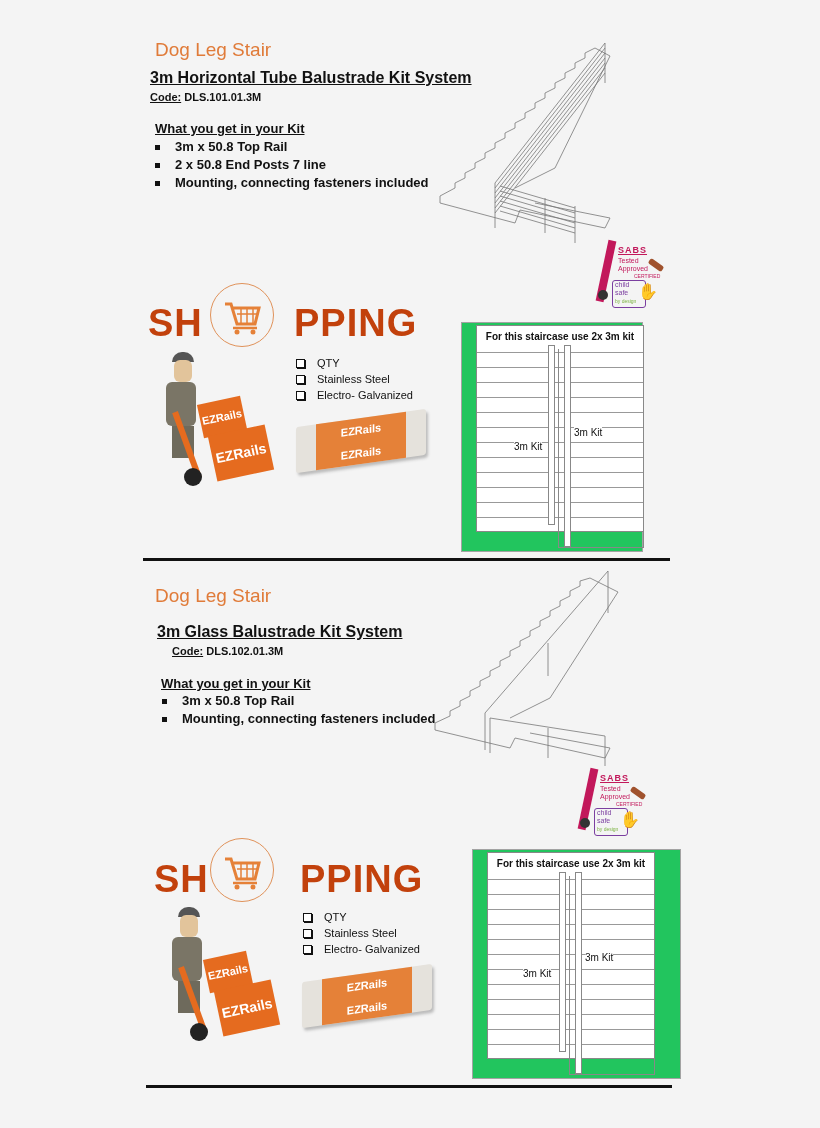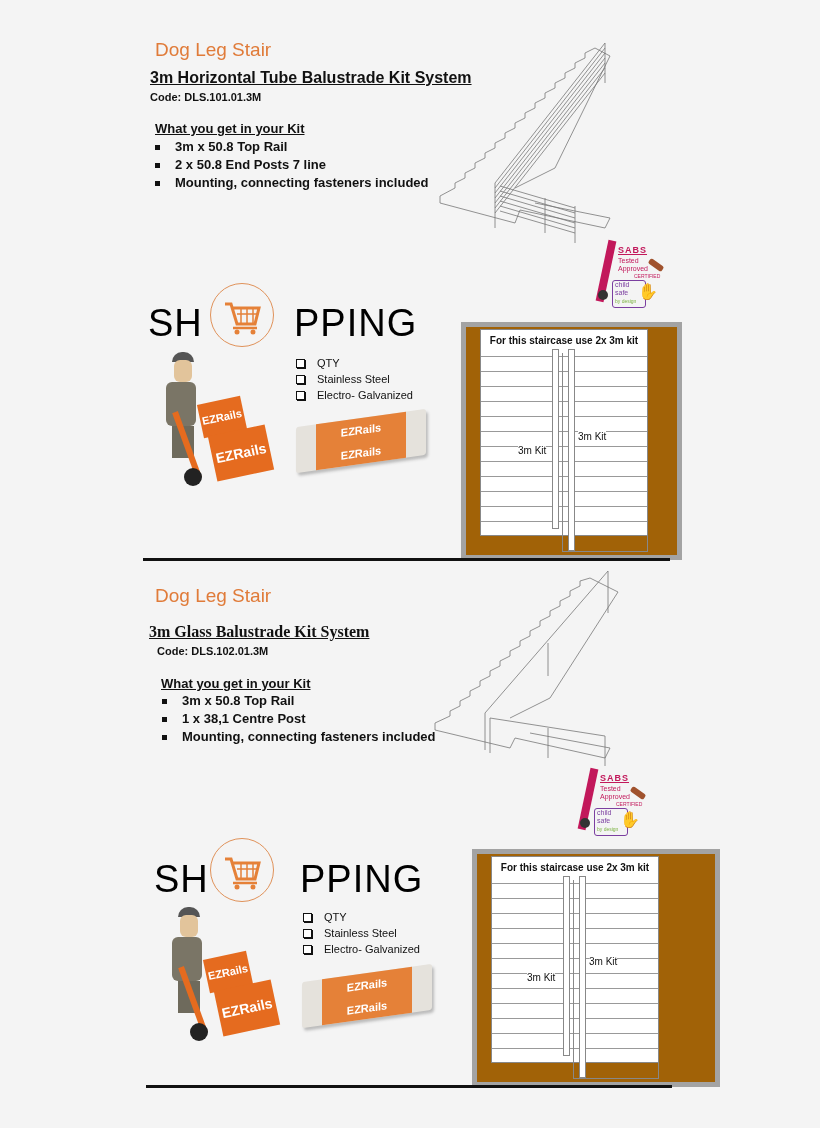--- a/index.html
+++ b/index.html
@@ -2,31 +2,31 @@
 <html><head>
 <meta charset="utf-8">
 <style>
   html, body { margin:0; padding:0; }
   body { width:820px; height:1128px; background:#f4f4f4; position:relative; overflow:hidden;
          font-family:"Liberation Sans", "DejaVu Sans", sans-serif; color:#111; }
   .abs { position:absolute; }
   .cat-title { color:#e07b39; font-weight:normal; font-size:19px; }
   .kit-title { font-weight:bold; font-size:16px; text-decoration:underline; }
   .code { font-size:11px; font-weight:bold; }
-  .code .lbl { }
+  .code .lbl { text-decoration:underline; }
   .kit-head { font-weight:bold; font-size:13px; text-decoration:underline; }
   ul.items { margin:0; padding:0; list-style:none; }
   ul.items li { font-size:13px; font-weight:bold; line-height:18px; position:relative; padding-left:22px; }
   ul.items li::before { content:""; position:absolute; left:2px; top:7px; width:5px; height:5px; background:#111; }
-  .shop { color:#000000; font-weight:normal; font-size:38px; letter-spacing:1px; }
+  .shop { color:#c2410c; font-weight:bold; font-size:38px; letter-spacing:1px; }
   .cart-ring { border:1.5px solid #e0925a; border-radius:50%; width:62px; height:62px; }
   .opts { font-size:11px; }
   .opt { display:flex; align-items:center; height:16px; }
   .chk { width:7px; height:7px; border:1.2px solid #111; box-shadow:1px 1px 0 #111; margin-right:12px; background:#fff; }
-  .plan { background:#a16207; border:5px solid #a3a3a3;padding-left:31px; }
+  .plan { background:#22c55e; border:1px solid #a3a3a3; }
   .plan-inner { position:absolute; border:1px solid #888; background:#fff; }
   .plan-title { font-size:10px; font-weight:bold; text-align:center; }
   .tread { position:absolute; left:0; right:0; border-top:1px solid #999; }
   .rail { position:absolute; width:5px; border:1px solid #888; background:#fff; }
   .kit-lbl { font-size:10px; position:absolute; background:#fff; }
   .divider { height:3px; background:#111; }
   .stair-svg line, .stair-svg polyline, .stair-svg polygon { stroke:#777; fill:none; stroke-width:0.8; }
   .sabs { font-size:7px; }
 </style>
 </head>
@@ -154,29 +154,28 @@
     <div class="rail" style="left:102px;top:22px;height:200px;"></div>
     <div class="kit-lbl" style="left:52px;top:118px;">3m Kit</div>
     <div class="kit-lbl" style="left:112px;top:104px;">3m Kit</div>
   </div>
 
   <div class="abs divider" style="left:143px;top:558px;width:527px;"></div>
 </div>
 
 <div>
   <div class="abs cat-title" style="left:155px;top:585px;">Dog Leg Stair</div>
-  <div class="abs kit-title" style="left:149px;top:623px;font-family:Liberation Serif, serif;">3m Glass Balustrade Kit System</div>
-  <div class="abs code" style="left:157px;top:645px;">
+  <div class="abs kit-title" style="left:157px;top:623px;">3m Glass Balustrade Kit System</div>
+  <div class="abs code" style="left:172px;top:645px;">
     <span class="lbl">Code:</span>
     <span>DLS.102.01.3M</span>
   </div>
   <div class="abs kit-head" style="left:161px;top:676px;">What you get in your Kit</div>
   <ul class="abs items" style="left:160px;top:692px;">
     <li>3m x 50.8 Top Rail</li>
-    <li>1 x 38,1 Centre Post</li>
     <li>Mounting, connecting fasteners included</li>
   </ul>
 
   <svg class="abs stair-svg" style="left:430px;top:568px;" width="210" height="215">
     <polyline points="5,155 20,148 20,143 30,138 30,133 40,128 40,123 50,118 50,113 60,108 60,103 70,98 70,93 80,88 80,83 90,78 90,73 100,68 100,63 110,58 110,53 120,48 120,43 130,38 130,33 140,28 140,23 150,18 150,13 160,10"></polyline>
     <polyline points="160,10 188,24 120,130 80,150"></polyline>
     <polyline points="5,155 5,162 80,180 85,170 175,190 180,180 100,165"></polyline>
     <line x1="55" y1="145" x2="178" y2="3" stroke="#555" stroke-width="1.4"></line>
     <line x1="178" y1="3" x2="178" y2="45"></line>
     <line x1="55" y1="145" x2="55" y2="182"></line>

